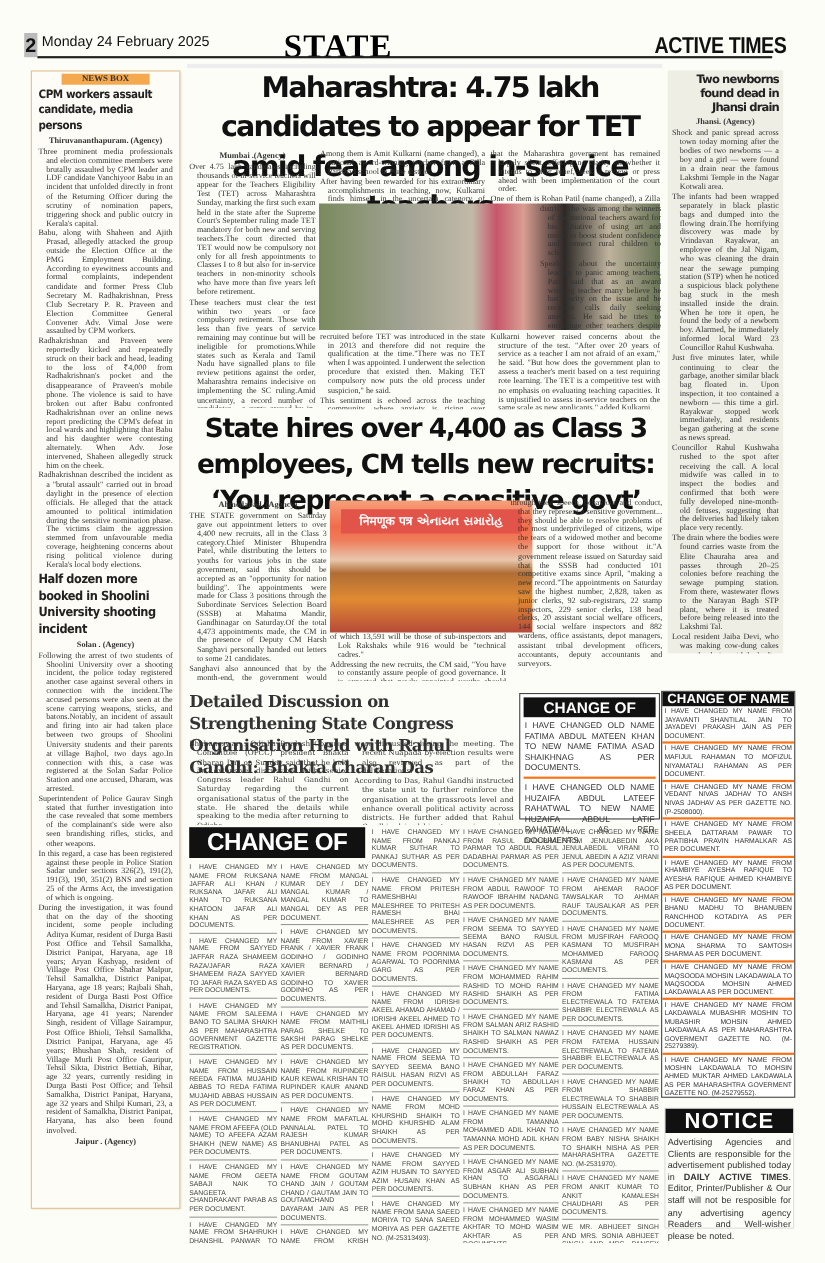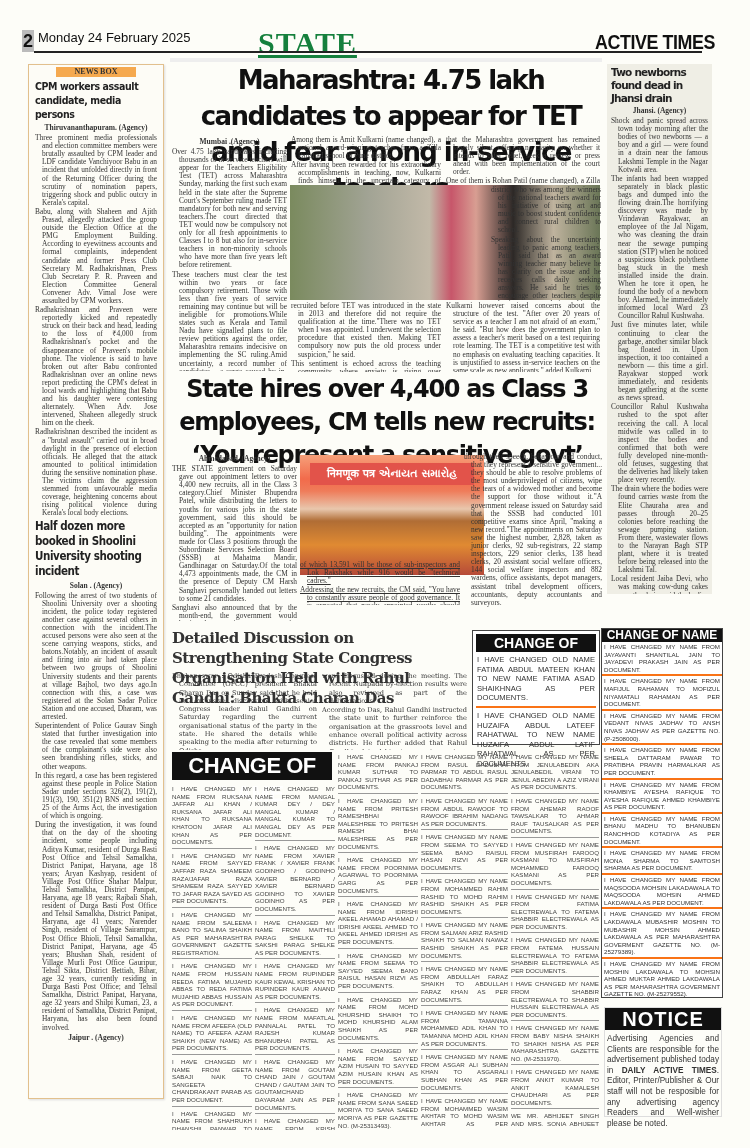--- a/index.html
+++ b/index.html
@@ -1,39 +1,39 @@
 <!DOCTYPE html>
 <html><head>
 <meta charset="utf-8">
 <style>
   * { box-sizing: border-box; margin: 0; padding: 0; }
   body { width: 750px; height: 1148px; background: #fdfdf8; font-family: "Liberation Serif", serif; color: #222; position: relative; overflow: hidden; }
   .abs { position: absolute; }
   .masthead { left: 22px; top: 22px; width: 480px; height: 30px; }
   .pg-num { position: absolute; left: 0; top: 8px; width: 12px; height: 22px; background: #bbb; font: bold 18px "Liberation Sans", sans-serif; line-height: 22px; text-align: center; color: #111; }
   .date { position: absolute; left: 16px; top: 8px; font: 13px "Liberation Sans", sans-serif; color: #111; white-space: nowrap; }
-  .section { position: absolute; left: 236px; top: 4px; font: bold 30px "Liberation Serif", serif; letter-spacing: 1px; color: #15803d; text-decoration: underline; }
+  .section { position: absolute; left: 236px; top: 4px; font: bold 30px "Liberation Serif", serif; letter-spacing: 1px; color: #000000; }
   .brand { position: absolute; left: 573px; top: 8px; font: bold 21px "Liberation Sans", sans-serif; letter-spacing: -0.5px; color: #111; white-space: nowrap; transform: scaleX(0.85); transform-origin: left; }
   .rule { left: 34px; top: 51px; width: 668px; height: 2px; background: #222; }
   .body { font-size: 7.4px; line-height: 8.1px; text-align: justify; color: #333; }
   .body p { text-indent: -7px; padding-left: 7px; margin-bottom: 1px; }
   .dateline { font-weight: bold; text-align: center; font-size: 7.5px; margin: 2px 0; }
   
   .newsbox { left: 28px; top: 64px; width: 136px; height: 1035px; border: 1px solid #e2c08d; background: #fdfcf6; box-shadow: 1px 1px 2px #ddd; padding: 0 6px; overflow: hidden; }
   .nb-tag { margin: 2px auto 2px; width: 80px; background: #f5a94f; color: #333; text-align: center; font: bold 8px "Liberation Serif", serif; height: 10px; line-height: 10px; }
   .nb-head { font-family: "DejaVu Sans Condensed", "DejaVu Sans", sans-serif; font-size: 10.5px; line-height: 14px; color: #222; margin: 1px 0 3px; letter-spacing: -0.4px; }
   .head1 { left: 176px; top: 62px; width: 430px; font-family: "DejaVu Sans", sans-serif; font-size: 26px; line-height: 36px; color: #111; letter-spacing: -1.6px; text-align: center; }
   .headbg { left: 170px; top: 58px; width: 432px; height: 4px; background: #eee; }
   .img1 { left: 290px; top: 185px; width: 310px; height: 115px; background: linear-gradient(90deg, #7a8a5e 0%, #a1a394 25%, #c2b9a8 45%, #c7566a 52%, #d89e92 60%, #2c2826 72%, #bfb39e 85%, #697556 100%); }
   .img2 { left: 300px; top: 455px; width: 184px; height: 120px; background: linear-gradient(180deg, #f6a07a 0%, #f26b4b 20%, #ef7c5a 30%, #e8c7ad 45%, #b06d35 55%, #e08a32 75%, #b64a39 100%); }
   .img2-banner { position: absolute; left: 10px; top: 8px; right: 10px; height: 22px; background: #e2534a; color: #fff; font: bold 11px "DejaVu Sans", sans-serif; text-align: center; line-height: 22px; }
   .head2 { left: 172px; top: 373px; width: 430px; font-family: "DejaVu Sans", sans-serif; font-size: 24px; line-height: 33px; color: #111; letter-spacing: -1.3px; text-align: center; }
   .head3 { left: 172px; top: 628px; width: 300px; font-family: "DejaVu Serif", serif; font-size: 15px; line-height: 20px; color: #333; letter-spacing: -0.5px; }
   .sidebar { left: 607px; top: 64px; width: 105px; height: 530px; background: #efeee5; padding: 2px 4px; overflow: hidden; }
-  .sb-head { font-family: "DejaVu Sans", sans-serif; font-size: 10.5px; line-height: 13px; letter-spacing: -0.8px; text-align: left; color: #222; }
+  .sb-head { font-family: "DejaVu Sans", sans-serif; font-size: 10.5px; line-height: 13px; letter-spacing: -0.8px; text-align: right; color: #222; }
   .con-box { border: 1px solid #444; background: #fff; }
   .con-title { background: #111; color: #fff; font: bold 14px "Liberation Sans", sans-serif; text-align: center; }
   .con-body { font: 6.2px "Liberation Sans", sans-serif; line-height: 7.6px; color: #333; text-transform: uppercase; text-align: justify; }
   .con-body .entry { border-bottom: 2px solid #f97316; padding: 1px 2px; }
   .cn-big { left: 172px; top: 752px; width: 427px; height: 380px; }
   .cn-big .banner { position: absolute; left: 0; top: 0; width: 160px; height: 28px; background: #111; color: #fff; font: bold 22px "Liberation Sans", sans-serif; text-align: center; line-height: 28px; letter-spacing: -0.5px; }
   .cn-col { position: absolute; font: 6.2px "Liberation Sans", sans-serif; line-height: 7.6px; color: #444; text-transform: uppercase; }
   .cn-col .entry { border-bottom: 1px solid #999; padding: 1px 0 2px; margin-bottom: 2px; text-align: justify; }
   .notice { left: 604px; top: 1007px; width: 118px; height: 110px; border: 1px solid #ddd; background: #fdfdf8; }
   .notice .title { background: #111; color: #fff; font: bold 20px "Liberation Sans", sans-serif; text-align: center; height: 22px; line-height: 22px; letter-spacing: 1px; transform: scaleX(1); }
@@ -114,21 +114,21 @@
 
 <h2 class="abs head2">State hires over 4,400 as Class 3 employees, CM tells new recruits: ‘You represent a sensitive govt’</h2>
 <div class="abs body" style="left:172px;top:453px;width:125px;height:168px;overflow:hidden;">
   <div class="dateline">Ahmedabad. (Agency)</div>
   <p>THE STATE government on Saturday gave out appointment letters to over 4,400 new recruits, all in the Class 3 category.Chief Minister Bhupendra Patel, while distributing the letters to youths for various jobs in the state government, said this should be accepted as an "opportunity for nation building". The appointments were made for Class 3 positions through the Subordinate Services Selection Board (SSSB) at Mahatma Mandir, Gandhinagar on Saturday.Of the total 4,473 appointments made, the CM in the presence of Deputy CM Harsh Sanghavi personally handed out letters to some 21 candidates.</p>
   <p>Sanghavi also announced that by the month-end, the government would begin the recruitment process for 14,507 new posts in the police force,</p>
 </div>
 <div class="abs img2">
   <div class="img2-banner">निमणूक पत्र એનાયત સમારોહ</div>
 </div>
-<div class="abs body" style="left:300px;top:561px;width:160px;height:44px;overflow:hidden;text-decoration:underline;">
+<div class="abs body" style="left:300px;top:575px;width:160px;height:44px;overflow:hidden;">
   <p>of which 13,591 will be those of sub-inspectors and Lok Rakshaks while 916 would be "technical cadres."</p>
   <p>Addressing the new recruits, the CM said, "You have to constantly assure people of good governance. It is expected that newly appointed youths should work with integrity and ensure,</p>
 </div>
 <div class="abs body" style="left:464px;top:453px;width:138px;height:168px;overflow:hidden;">
   <p>through their speech, behaviour and conduct, that they represent a sensitive government... they should be able to resolve problems of the most underprivileged of citizens, wipe the tears of a widowed mother and become the support for those without it."A government release issued on Saturday said that the SSSB had conducted 101 competitive exams since April, "making a new record."The appointments on Saturday saw the highest number, 2,828, taken as junior clerks, 92 sub-registrars, 22 stamp inspectors, 229 senior clerks, 138 head clerks, 20 assistant social welfare officers, 144 social welfare inspectors and 882 wardens, office assistants, depot managers, assistant tribal development officers, accountants, deputy accountants and surveyors.</p>
 </div>
 
 <h2 class="abs head3">Detailed Discussion on Strengthening State Congress Organisation Held with Rahul Gandhi: Bhakta Charan Das</h2>
 <div class="abs body" style="left:172px;top:672px;width:145px;height:78px;overflow:hidden;font-family:'DejaVu Serif',serif;font-size:6.6px;line-height:8.3px;">
   <p>Bhubaneswar : Odisha Pradesh Congress Committee (OPCC) president Bhakta Charan Das on Sunday said that he held an extensive discussion with senior Congress leader Rahul Gandhi on Saturday regarding the current organisational status of the party in the state. He shared the details while speaking to the media after returning to Odisha.</p>

